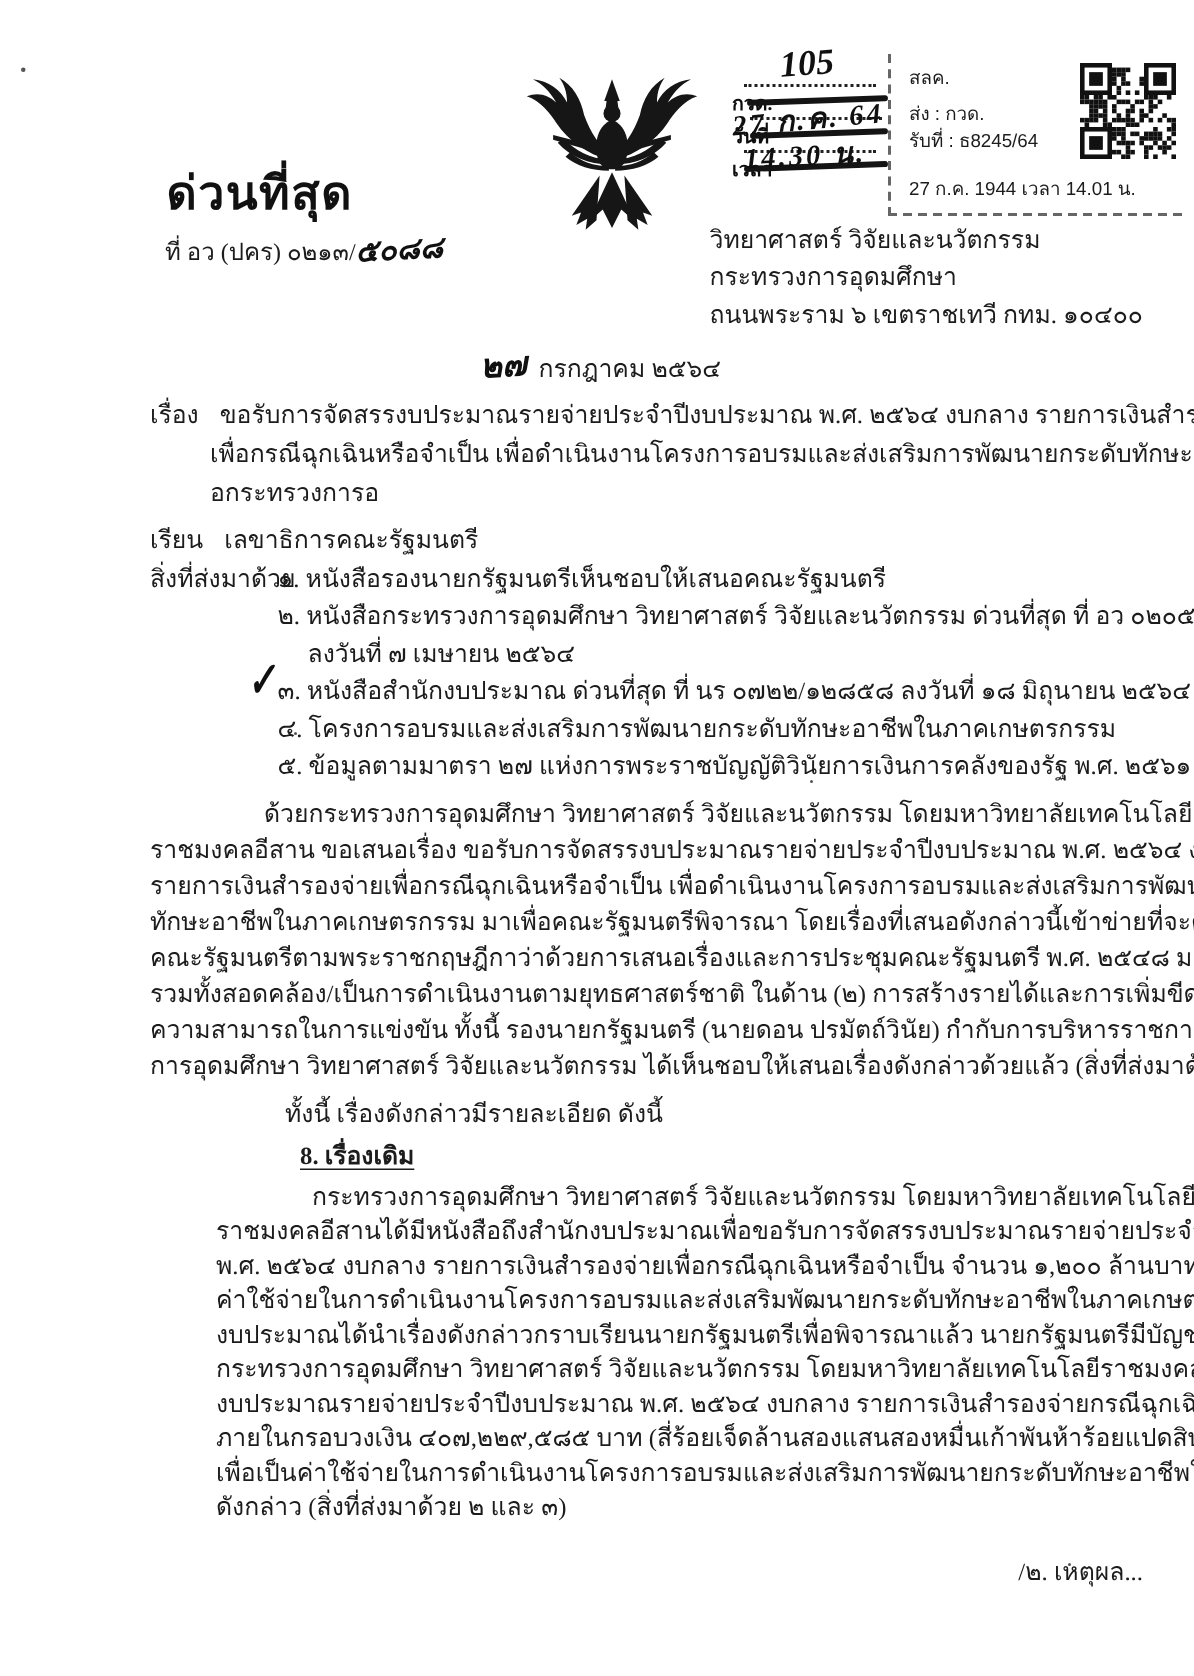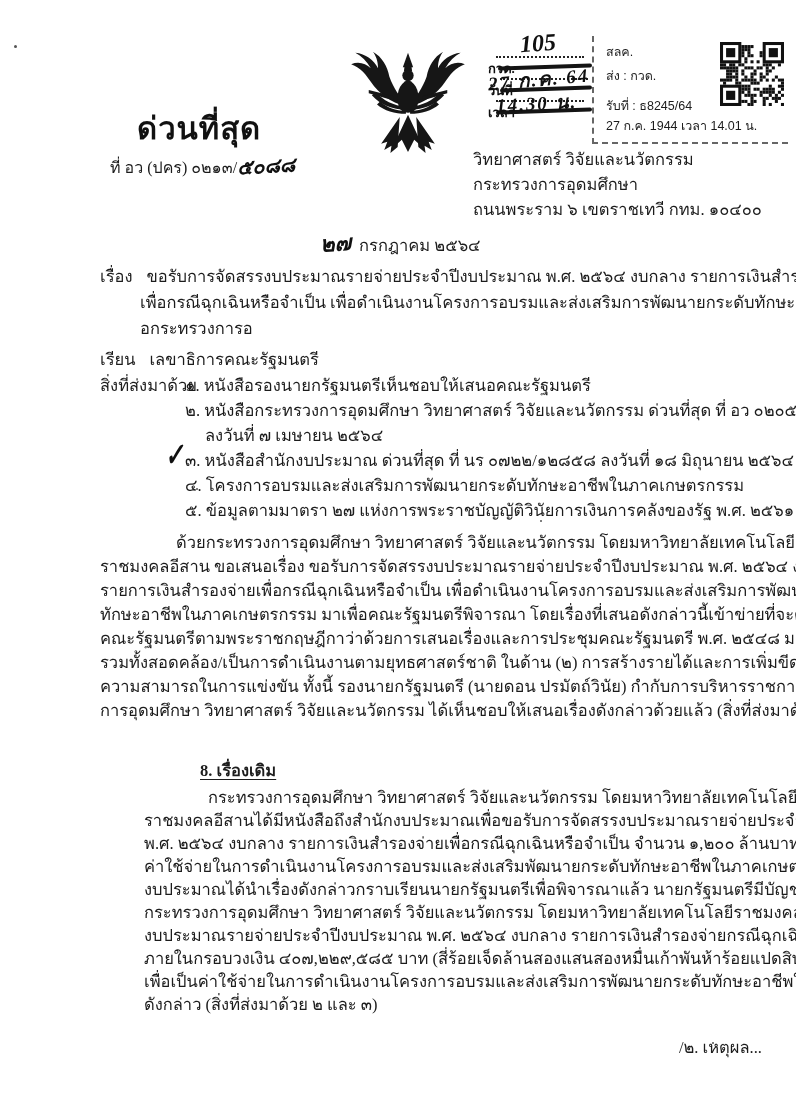--- a/index.html
+++ b/index.html
@@ -5,21 +5,21 @@
   html,body { margin:0; padding:0; background:#ffffff; }
   .page {
     position:relative; width:796px; height:1117px; background:#fff;
     font-family:"Liberation Serif","DejaVu Serif",serif;
     color:#1c1c1c; overflow:hidden;
   }
   .tl { white-space:nowrap; }
 
   
   .urgent { position:absolute; left:111px; top:103px; font-size:31px; font-weight:800;
-            letter-spacing:1px; color:#111;margin-left:26px; }
+            letter-spacing:1px; color:#111; }
   .ref-line { position:absolute; left:110px; top:150px; font-size:16px; }
   .hw { font-style:italic; font-weight:700; color:#101010; }
   .ref-line .hw { display:inline-block; font-size:20px; transform:rotate(-3deg); }
 
   
   .garuda { position:absolute; left:346px; top:50px; width:124px; height:138px; }
 
   
   .hw-stamp { position:absolute; left:460px; top:32px; width:140px; height:92px; font-size:13px; }
   .hw-stamp .num { position:absolute; left:60px; top:-2px; font-size:24px; transform:rotate(-4deg); }
@@ -113,21 +113,21 @@
     <span class="hw-date hw">27 ก.ค. 64</span>
     <span class="lbl" style="left:0;top:70px;">เวลา</span>
     <span class="dotline" style="left:36px;top:68px;"></span>
     <span class="scrib" style="left:36px;top:77px;width:96px;"></span>
     <span class="hw-time hw">14.30 น.</span>
   </div>
 
   <div class="rc-box">
     <div class="l" style="top:6px;">สลค.</div>
     <div class="l" style="top:30px;">ส่ง : กวด.</div>
-    <div class="l" style="top:60px;text-align:center;">รับที่ : ธ8245/64</div>
+    <div class="l" style="top:48px;text-align:center;">รับที่ : ธ8245/64</div>
     <div class="l" style="top:80px;">27 ก.ค. 1944 เวลา 14.01 น.</div>
     <svg class="qr" width="64" height="64" viewBox="0 0 63 63" xmlns="http://www.w3.org/2000/svg">
         <rect x="21" y="3" width="3" height="3" fill="#111"></rect>
         <rect x="24" y="3" width="3" height="3" fill="#111"></rect>
         <rect x="27" y="3" width="3" height="3" fill="#111"></rect>
         <rect x="30" y="3" width="3" height="3" fill="#111"></rect>
         <rect x="21" y="6" width="3" height="3" fill="#111"></rect>
         <rect x="24" y="6" width="3" height="3" fill="#111"></rect>
         <rect x="27" y="6" width="3" height="3" fill="#111"></rect>
         <rect x="21" y="9" width="3" height="3" fill="#111"></rect>
@@ -309,20 +309,21 @@
     <div class="tl indent">ด้วยกระทรวงการอุดมศึกษา วิทยาศาสตร์ วิจัยและนวัตกรรม โดยมหาวิทยาลัยเทคโนโลยี</div>
     <div class="tl">ราชมงคลอีสาน ขอเสนอเรื่อง ขอรับการจัดสรรงบประมาณรายจ่ายประจำปีงบประมาณ พ.ศ. ๒๕๖๔ งบกลาง</div>
     <div class="tl">รายการเงินสำรองจ่ายเพื่อกรณีฉุกเฉินหรือจำเป็น เพื่อดำเนินงานโครงการอบรมและส่งเสริมการพัฒนายกระดับ</div>
     <div class="tl">ทักษะอาชีพในภาคเกษตรกรรม มาเพื่อคณะรัฐมนตรีพิจารณา โดยเรื่องที่เสนอดังกล่าวนี้เข้าข่ายที่จะต้องนำเสนอ</div>
     <div class="tl">คณะรัฐมนตรีตามพระราชกฤษฎีกาว่าด้วยการเสนอเรื่องและการประชุมคณะรัฐมนตรี พ.ศ. ๒๕๔๘ มาตรา ๔(๑๑)</div>
     <div class="tl">รวมทั้งสอดคล้อง/เป็นการดำเนินงานตามยุทธศาสตร์ชาติ ในด้าน (๒) การสร้างรายได้และการเพิ่มขีด</div>
     <div class="tl">ความสามารถในการแข่งขัน ทั้งนี้ รองนายกรัฐมนตรี (นายดอน ปรมัตถ์วินัย) กำกับการบริหารราชการกระทรวง</div>
     <div class="tl">การอุดมศึกษา วิทยาศาสตร์ วิจัยและนวัตกรรม ได้เห็นชอบให้เสนอเรื่องดังกล่าวด้วยแล้ว (สิ่งที่ส่งมาด้วย ๑)</div>
   </div>
 
+  <div class="note-line tl">ทั้งนี้ เรื่องดังกล่าวมีรายละเอียด ดังนี้</div>
 
   <div class="sec-head tl">8. เรื่องเดิม</div>
 
   <div class="blk para2">
     <div class="tl indent">กระทรวงการอุดมศึกษา วิทยาศาสตร์ วิจัยและนวัตกรรม โดยมหาวิทยาลัยเทคโนโลยี</div>
     <div class="tl">ราชมงคลอีสานได้มีหนังสือถึงสำนักงบประมาณเพื่อขอรับการจัดสรรงบประมาณรายจ่ายประจำปีงบประมาณ</div>
     <div class="tl">พ.ศ. ๒๕๖๔ งบกลาง รายการเงินสำรองจ่ายเพื่อกรณีฉุกเฉินหรือจำเป็น จำนวน ๑,๒๐๐ ล้านบาท เพื่อเป็น</div>
     <div class="tl">ค่าใช้จ่ายในการดำเนินงานโครงการอบรมและส่งเสริมพัฒนายกระดับทักษะอาชีพในภาคเกษตรกรรม โดยสำนัก</div>
     <div class="tl">งบประมาณได้นำเรื่องดังกล่าวกราบเรียนนายกรัฐมนตรีเพื่อพิจารณาแล้ว นายกรัฐมนตรีมีบัญชาเห็นชอบให้</div>
     <div class="tl">กระทรวงการอุดมศึกษา วิทยาศาสตร์ วิจัยและนวัตกรรม โดยมหาวิทยาลัยเทคโนโลยีราชมงคลอีสานใช้จ่าย</div>

